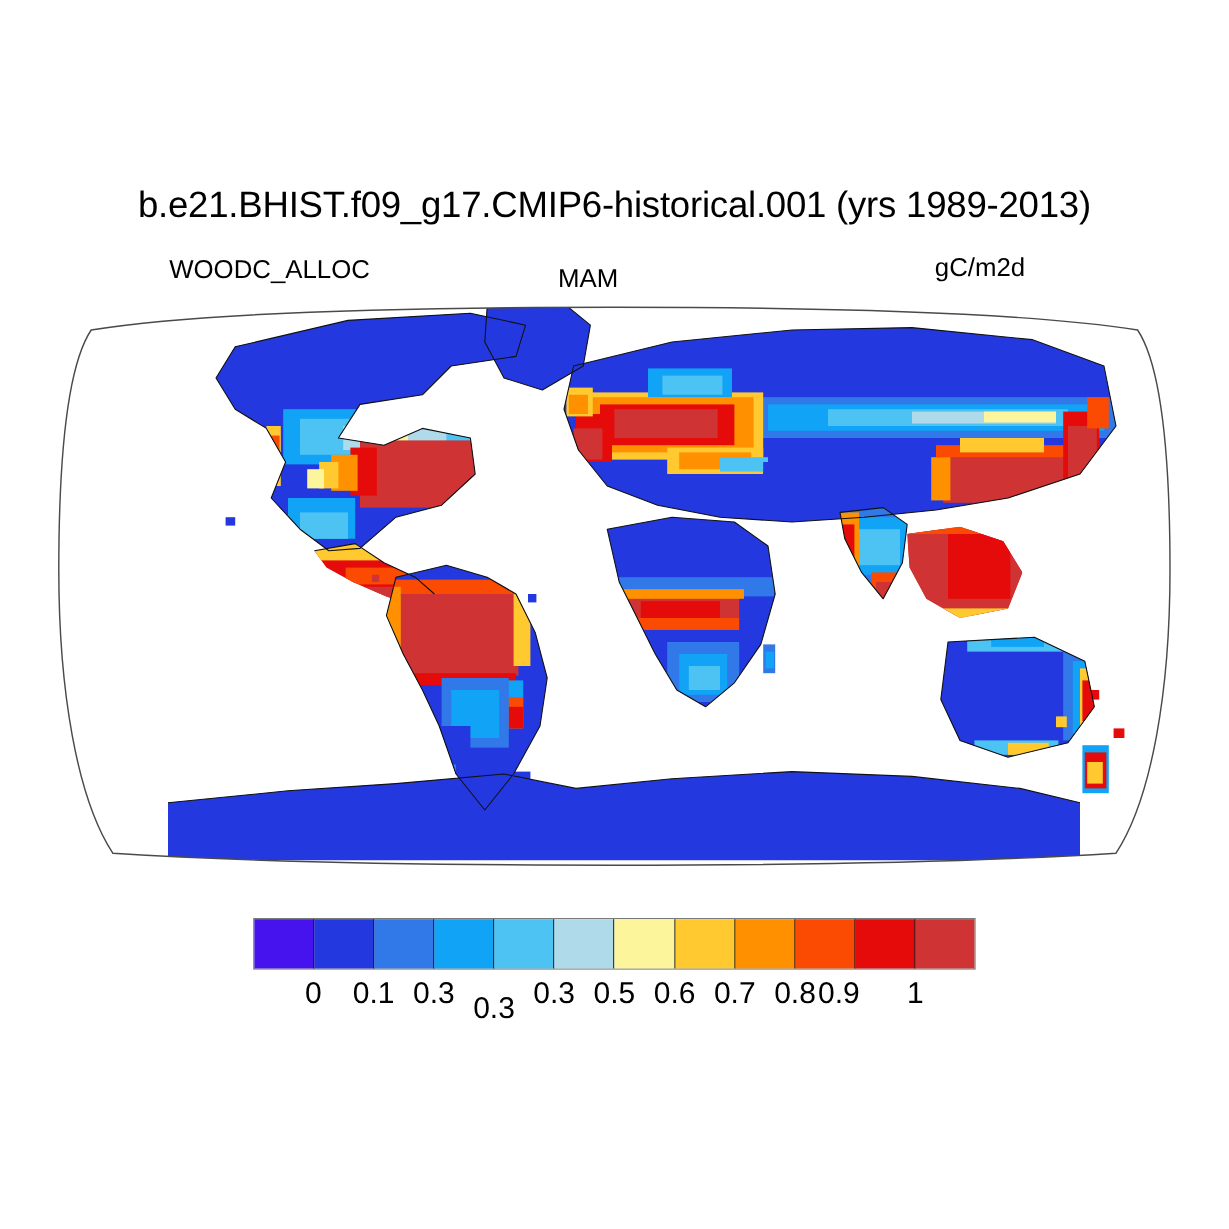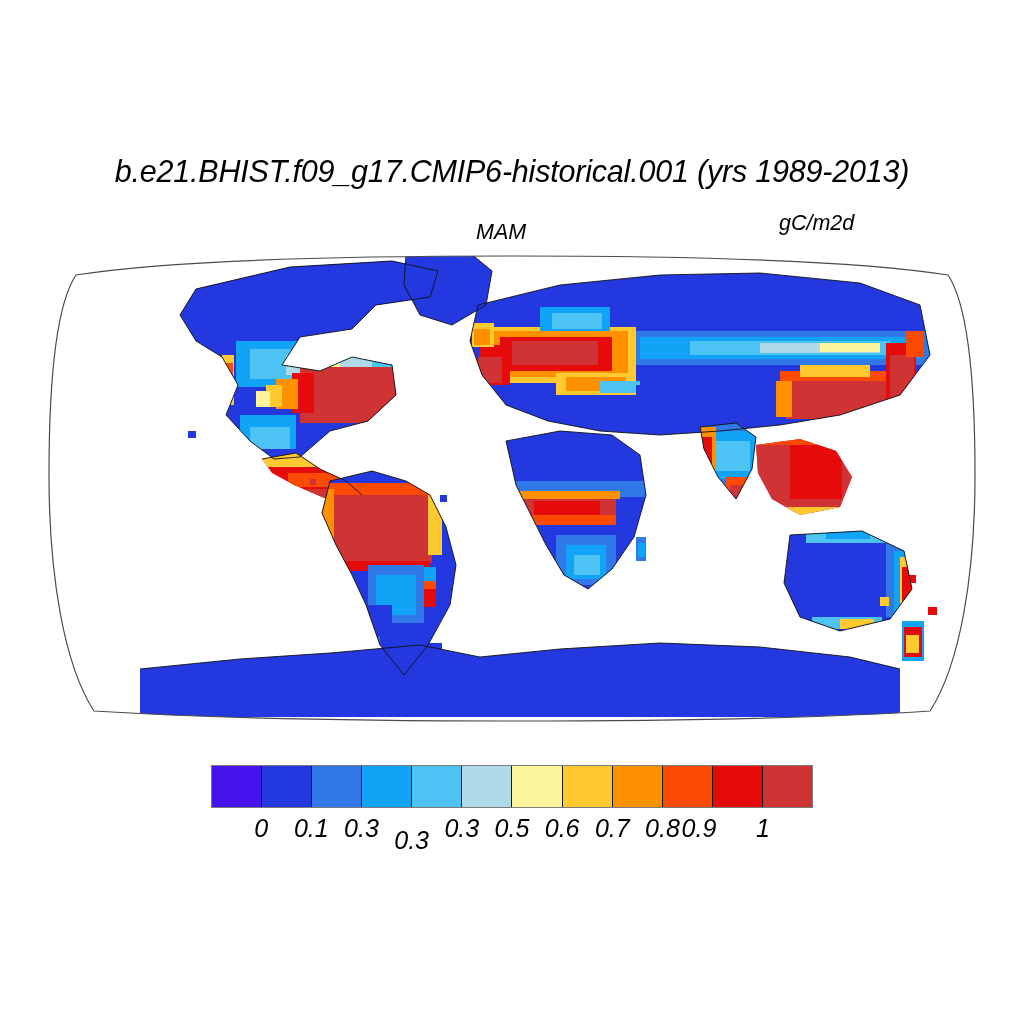--- a/index.html
+++ b/index.html
@@ -9,21 +9,20 @@
     background: #ffffff;
   }
   #page {
     position: relative;
     width: 1024px;
     height: 992px;
     background: #ffffff;
     font-family: "Liberation Sans", sans-serif;
     color: #000000;
     overflow: hidden;
-    font-style: italic;
   }
 
   
   #main-title {
     position: absolute;
     left: 0;
     top: 152;
     top: 152px;
     width: 1024px;
     text-align: center;
@@ -32,21 +31,21 @@
     letter-spacing: -0.2px;
     white-space: nowrap;
   }
   .sub-label {
     position: absolute;
     font-size: 21.5px;
     line-height: 26px;
     white-space: nowrap;
   }
   #label-varname { left: 141px; top: 212px; }
-  #label-season  { left: 476px; top: 219px; }
+  #label-season  { left: 465px; top: 219px; }
   #label-units   { left: 779px; top: 210px; text-align: right; }
 
   
   #map-area {
     position: absolute;
     left: 0px;
     top: 245px;
     width: 1024px;
     height: 490px;
   }
@@ -88,20 +87,21 @@
     white-space: nowrap;
   }
 </style>
 </head>
 <body>
 
 <div id="page">
 
   <div id="main-title">b.e21.BHIST.f09_g17.CMIP6-historical.001 (yrs 1989-2013)</div>
 
+  <div class="sub-label" id="label-varname">WOODC_ALLOC</div>
   <div class="sub-label" id="label-season">MAM</div>
   <div class="sub-label" id="label-units">gC/m2d</div>
 
   <div id="map-area">
     <svg id="map-svg" width="1024" height="490" viewBox="0 0 1024 490" xmlns="http://www.w3.org/2000/svg">
       <defs>
 
         <clipPath id="globe-clip">
           <path d="M512,11
                    C 700,11 860,16 948,30

